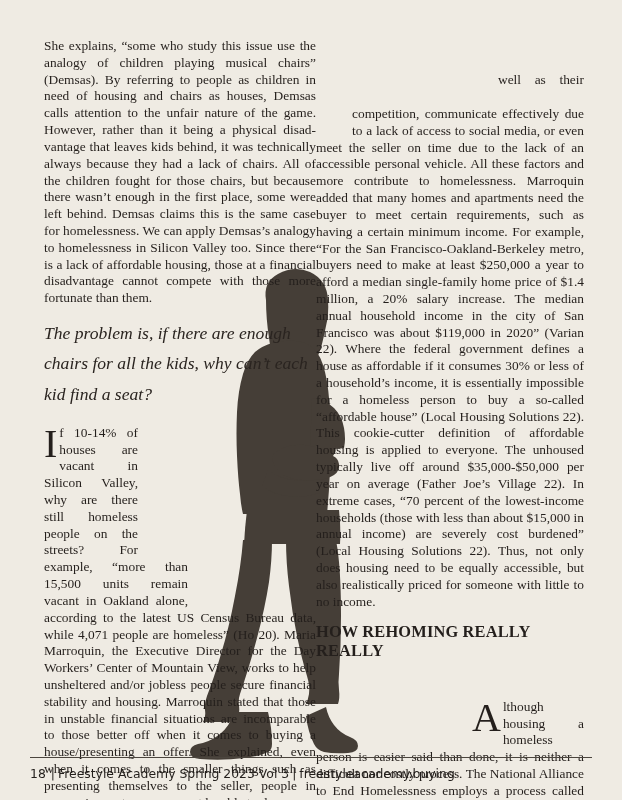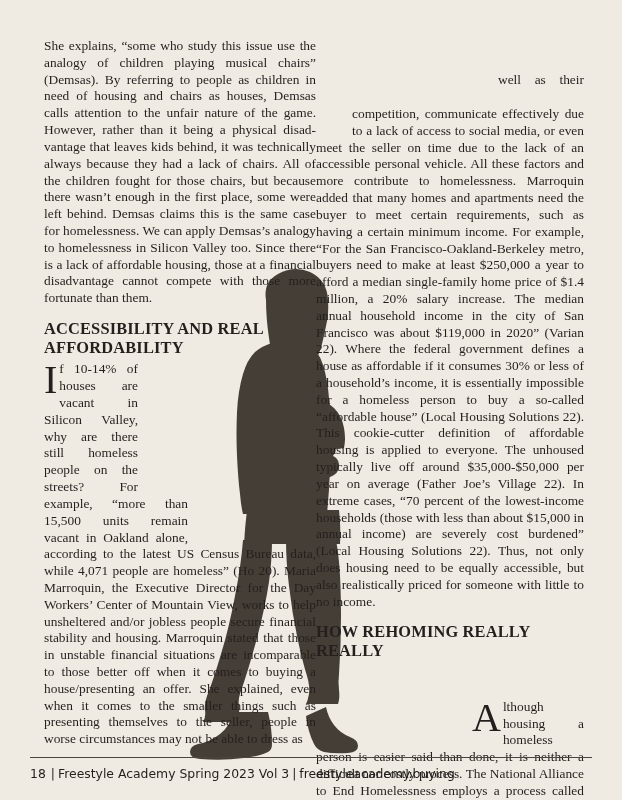--- a/index.html
+++ b/index.html
@@ -164,22 +164,22 @@
       </g>
     </svg>
   </div>
 
   <div class="columns">
 
     <div class="col col-left">
 
       <p>She explains, “some who study this issue use the analogy of children playing musical chairs” (Demsas). By referring to people as children in need of housing and chairs as houses, Demsas calls attention to the unfair nature of the game. However, rather than it being a physical disad­vantage that leaves kids behind, it was techni­cally always because they had a lack of chairs. All of the children fought for those chairs, but because there wasn’t enough in the first place, some were left behind. Demsas claims this is the same case for homelessness. We can apply Demsas’s analogy to homelessness in Silicon Valley too. Since there is a lack of affordable housing, those at a financial disadvantage can­not compete with those more fortunate than them.</p>
 
-
-      <h2 class="section-head">ACCESSIBILITY AND REAL AFFORDABILITY</h2>
+      <div class="pullquote">The problem is, if there are enough chairs for all the kids, why can’t each kid find a seat?</div>
+
 
       <div class="shape" style="height:60px;  margin-right:-2px; width:6px;"></div>
       <div class="shape" style="height:22px;  margin-right:-2px; width:20px;"></div>
       <div class="shape" style="height:20px;  margin-right:-2px; width:28px;"></div>
       <div class="shape" style="height:22px;  margin-right:-2px; width:38px;"></div>
       <div class="shape" style="height:180px; margin-right:-2px; width:46px;"></div>
       <div class="shape" style="height:120px; margin-right:-2px; width:52px;"></div>
 
       <p class="dropcap-para">If 10-14% of houses are vacant in Silicon Valley, why are there still homeless people on the streets? For example, “more than 15,500 units remain vacant in Oakland alone, according to the latest US Census Bureau data, while 4,071 people are home­less” (Ho 20). Maria Marroquin, the Executive Director for the Day Workers’ Center of Mountain View, works to help unsheltered and/or jobless people secure financial sta­bility and housing. Marroquin stat­ed that those in unstable financial situations are incomparable to those better off when it comes to buying a house/presenting an offer.  She explained, even when it comes to the small­er things such as presenting themselves to the seller, peo­ple in worse circumstances may not be able to dress as</p>
     </div>

